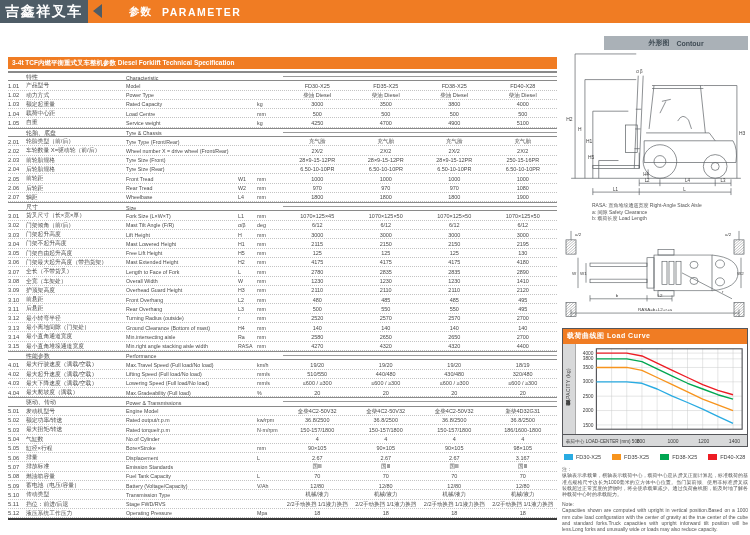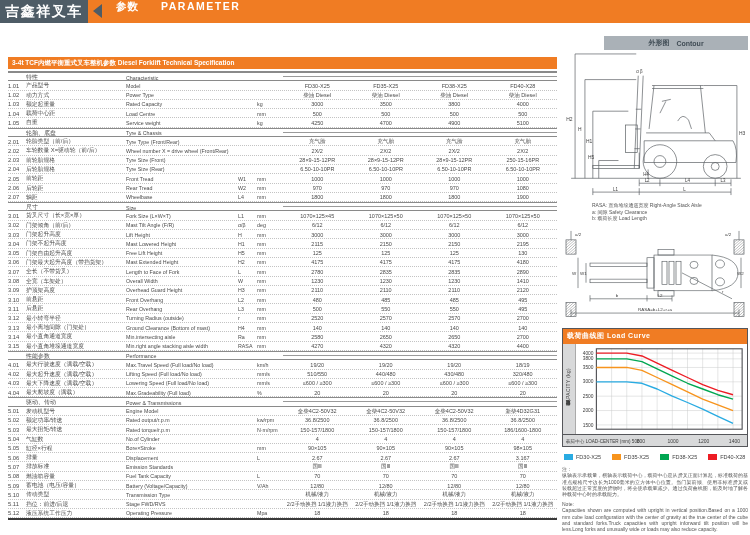--- a/index.html
+++ b/index.html
@@ -3,24 +3,24 @@
 <meta charset="utf-8">
 <style>
   * { box-sizing: border-box; }
   body { margin:0; background:#fff; font-family:"Liberation Sans","DejaVu Sans",sans-serif; color:#4a4a4a; }
   .page { position:relative; width:750px; height:535px; overflow:hidden; background:#fff; }
 
   
   .brand { position:absolute; left:0; top:0; width:88px; height:23px; background:#4e5c66; color:#fff;
            font-weight:bold; font-size:14px; display:flex; align-items:center; justify-content:center; letter-spacing:1.5px; z-index:2; }
   .banner { position:absolute; left:88px; right:0; top:0; height:23px; background:#f07c23; color:#fff;
-            font-weight:bold; font-size:10.5px; display:flex; align-items:flex-start; padding-left:28px; letter-spacing:1px; }
+            font-weight:bold; font-size:10.5px; display:flex; align-items:center; padding-left:41px; letter-spacing:1px; }
   .banner .notch { position:absolute; left:5px; top:4px; width:0; height:0;
             border-right:9px solid #4e5c66; border-top:7.5px solid transparent; border-bottom:7.5px solid transparent; }
-  .banner .en { margin-left:22px; letter-spacing:1.5px; }
+  .banner .en { margin-left:10px; letter-spacing:1.5px; }
 
   
   .table-title { position:absolute; left:8px; top:57px; width:549px; height:12px; background:#f07c23; color:#fff;
                  font-size:6.5px; font-weight:bold; line-height:12px; padding-left:4px; }
   #spec-table { position:absolute; left:8px; top:71px; width:549px; border-top:1px solid #8a8a8a; border-bottom:2px solid #3a3a3a; }
   .trow { display:grid; grid-template-columns:18px 100px 112px 19px 26px repeat(4,1fr);
           align-items:center; height:9.3px; border-bottom:1px dotted #c3c3c3; font-size:5.8px; white-space:nowrap; color:#4a4a4a; }
   .trow span { overflow:visible; }
   .trow .en  { font-size:5.3px; }
   .trow .sym, .trow .unit { font-size:5.3px; }

